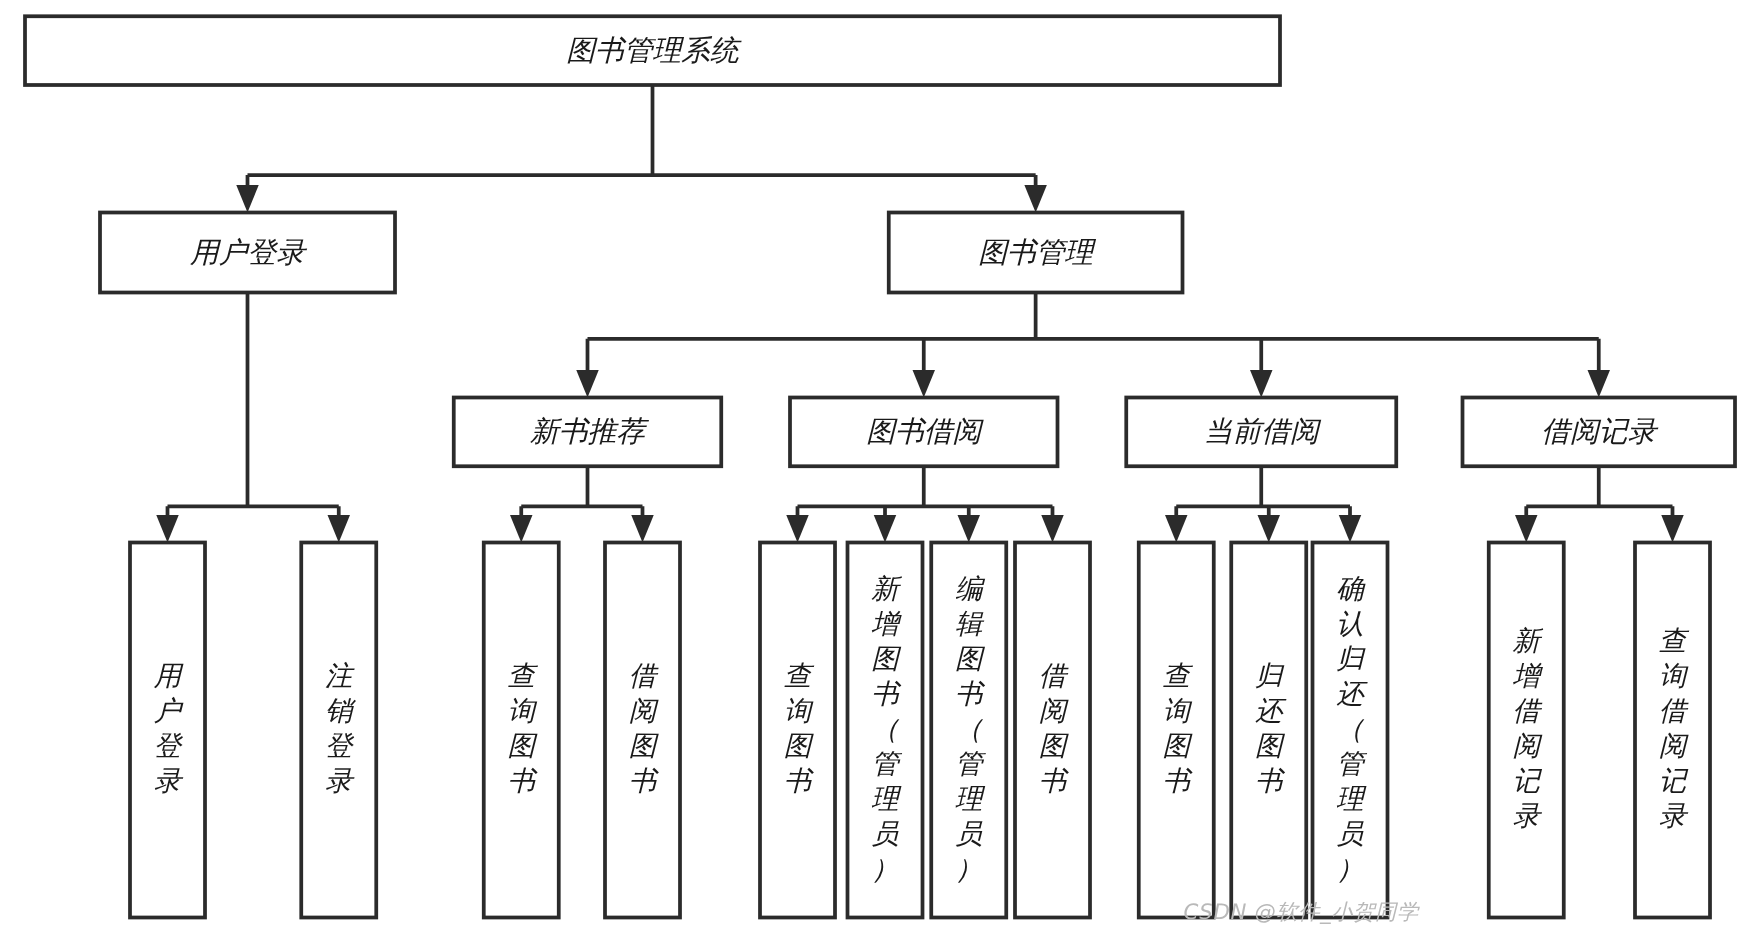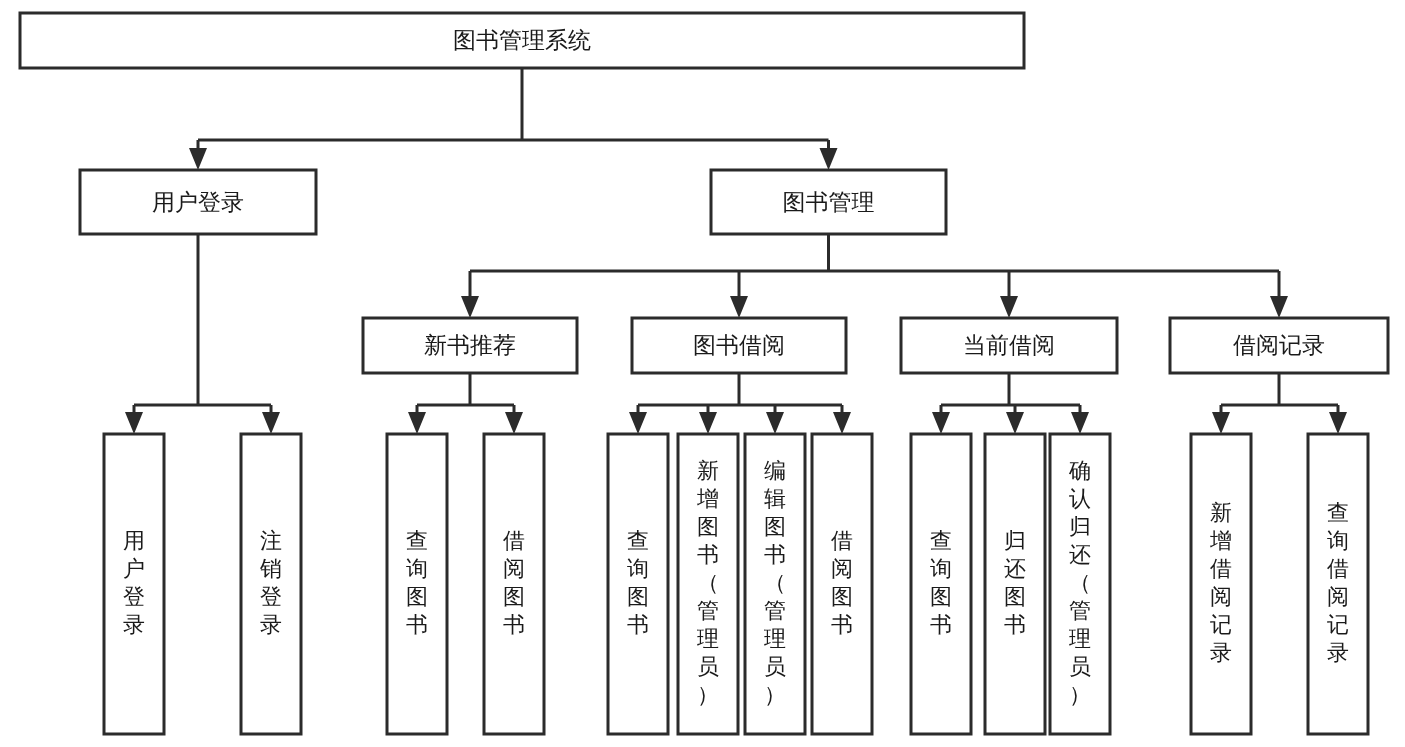--- a/index.html
+++ b/index.html
@@ -12,20 +12,21 @@
     width: 1405px;
     height: 747px;
     font-family: "DejaVu Sans", "Liberation Sans", sans-serif;
     overflow: hidden;
     position: relative;
   }
   #diagram-root {
     position: relative;
     width: 1143px;
     height: 747px;
+    font-style: italic;
   }
   svg#flowchart {
     display: block;
     width: 1405px;
     height: 747px;
   }
   .node-box {
     fill: #ffffff;
     stroke: #2b2b2b;
     stroke-width: 3;
@@ -200,13 +201,14 @@
         <g>
           <rect x="1191" y="434" width="60" height="300" class="node-box leaf"></rect>
           <text x="1221" class="node-label vertical"><tspan x="1221" y="514">新</tspan><tspan x="1221" y="542">增</tspan><tspan x="1221" y="570">借</tspan><tspan x="1221" y="598">阅</tspan><tspan x="1221" y="626">记</tspan><tspan x="1221" y="654">录</tspan></text>
         </g>
         <g>
           <rect x="1308" y="434" width="60" height="300" class="node-box leaf"></rect>
           <text x="1338" class="node-label vertical"><tspan x="1338" y="514">查</tspan><tspan x="1338" y="542">询</tspan><tspan x="1338" y="570">借</tspan><tspan x="1338" y="598">阅</tspan><tspan x="1338" y="626">记</tspan><tspan x="1338" y="654">录</tspan></text>
         </g>
       </g>
   </svg>
+  <div class="watermark-text">CSDN @软件_小贺同学</div>
 </div>
 
 </body></html>

